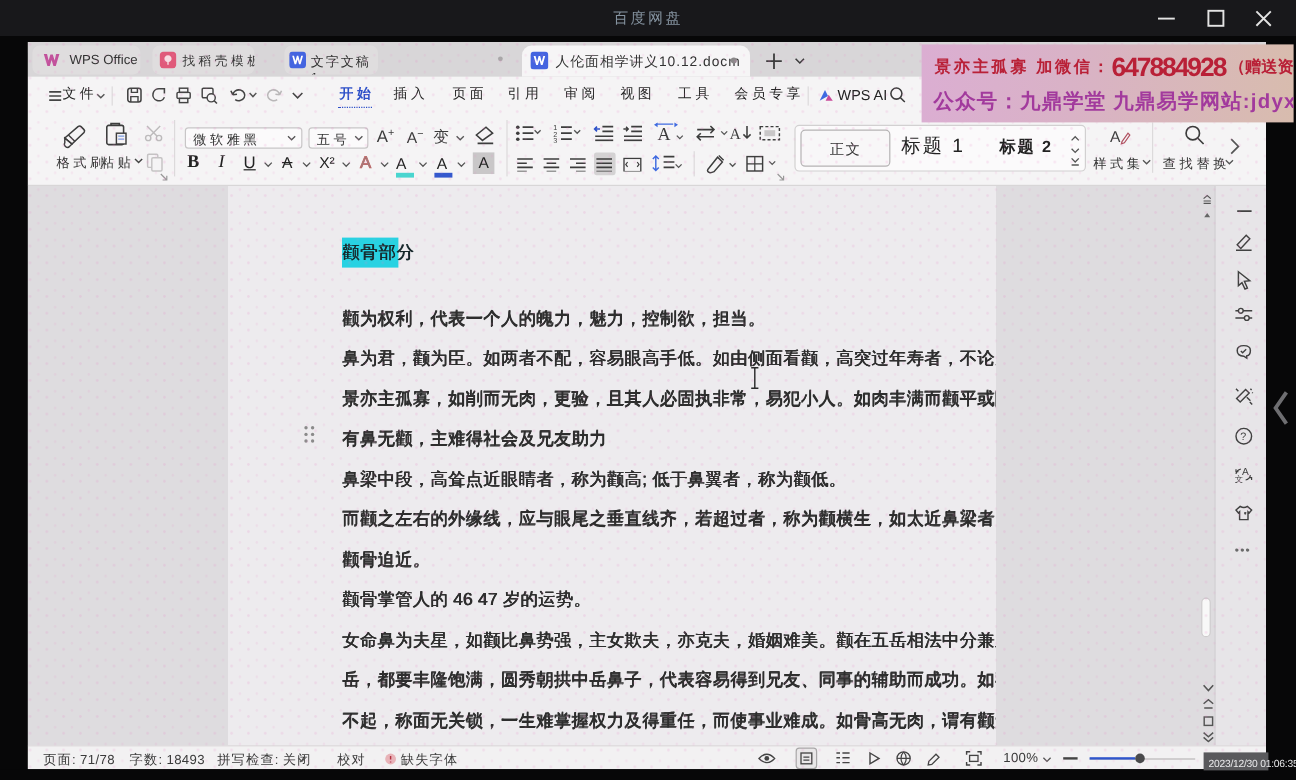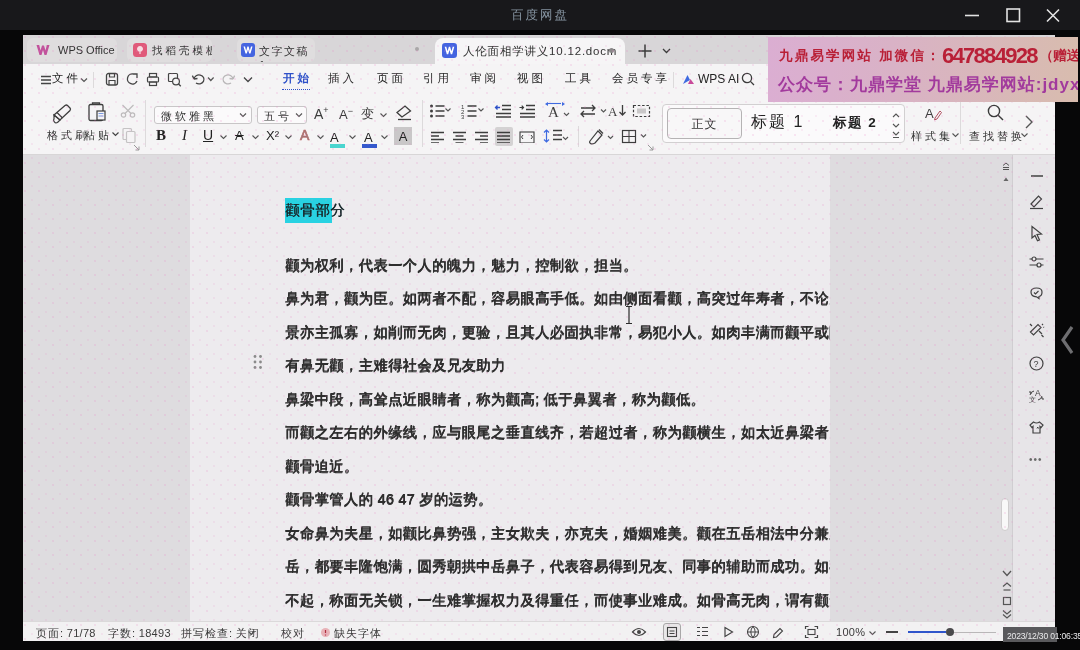--- a/index.html
+++ b/index.html
@@ -468,18 +468,18 @@
     </div>
   </div>
   <div class="blk abs" style="left:0;top:30px;width:23px;height:620px"></div>
   <div class="blk abs" style="left:1055px;top:30px;width:25px;height:620px"></div>
   <div class="blk abs" style="left:0;top:30px;width:1080px;height:5px"></div>
   <div class="blk abs" style="left:0;top:641px;width:1080px;height:9px"></div>
   <svg class="abs" style="left:1057px;top:324px;z-index:40" width="20" height="32" viewBox="0 0 20 32">
     <path d="M15 3 L6 16 L15 29" fill="none" stroke="#6e6e71" stroke-width="3.2"></path>
   </svg>
   <div id="banner" class="abs">
-    <div id="bl1" class="abs"><span style="font-size:13.5px;letter-spacing:2.2px;vertical-align:3px">九鼎易学网站 加微信：</span><span style="font-size:22px;letter-spacing:-1.7px">647884928</span><span style="font-size:13.5px;letter-spacing:0;margin-left:3px;vertical-align:3px">（赠送资料）</span></div>
+    <div id="bl1" class="abs"><span style="font-size:13.5px;letter-spacing:2.2px;vertical-align:3px">景亦主孤寡 加微信：</span><span style="font-size:22px;letter-spacing:-1.7px">647884928</span><span style="font-size:13.5px;letter-spacing:0;margin-left:3px;vertical-align:3px">（赠送资料）</span></div>
     <div id="bl2" class="abs"><span style="letter-spacing:1px">公众号：九鼎学堂 九鼎易学网站:jdyx6.com</span></div>
   </div>
   <div class="abs" style="left:1003px;top:627px;width:54px;height:15px;background:#59595c;z-index:55"></div>
   <div class="abs" style="left:1007px;top:630.5px;z-index:56;font-size:8.6px;color:#e9e9eb;white-space:nowrap;letter-spacing:-0.2px">2023/12/30 01:06:35</div>
 </div>
 
 </body></html>

